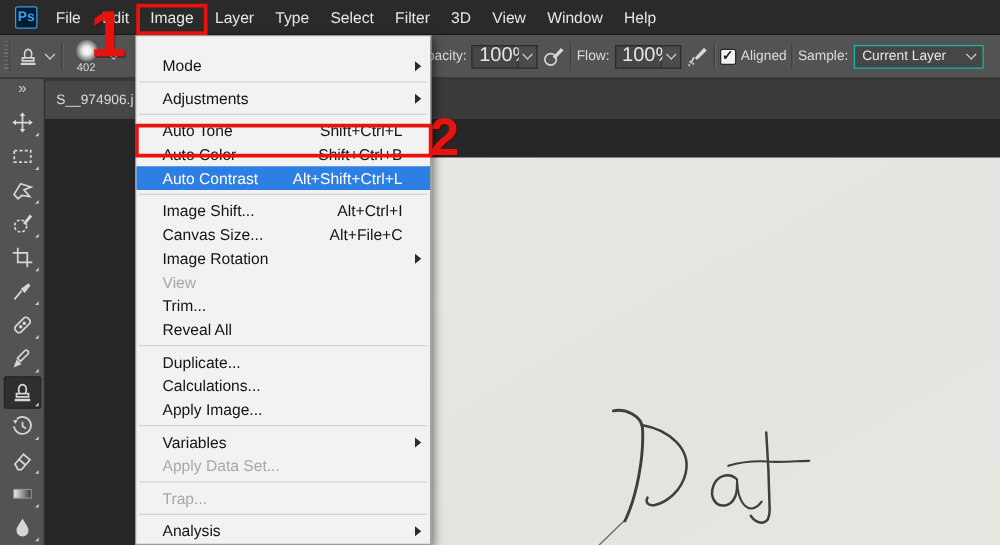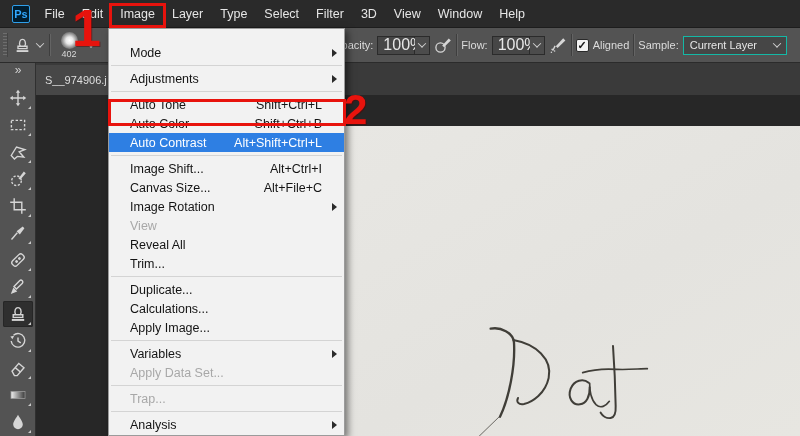--- a/index.html
+++ b/index.html
@@ -340,24 +340,24 @@
         <span class="sc">Alt+File+C</span>
       </div>
       <div class="mi">
         <span>Image Rotation</span>
         <span class="arrow"></span>
       </div>
       <div class="mi dis">
         <span>View</span>
       </div>
       <div class="mi">
+        <span>Trim...</span>
+      </div>
+      <div class="mi">
         <span>Reveal All</span>
-      </div>
-      <div class="mi">
-        <span>Trim...</span>
       </div>
       <div class="msep"></div>
       <div class="mi">
         <span>Duplicate...</span>
       </div>
       <div class="mi">
         <span>Calculations...</span>
       </div>
       <div class="mi">
         <span>Apply Image...</span>

